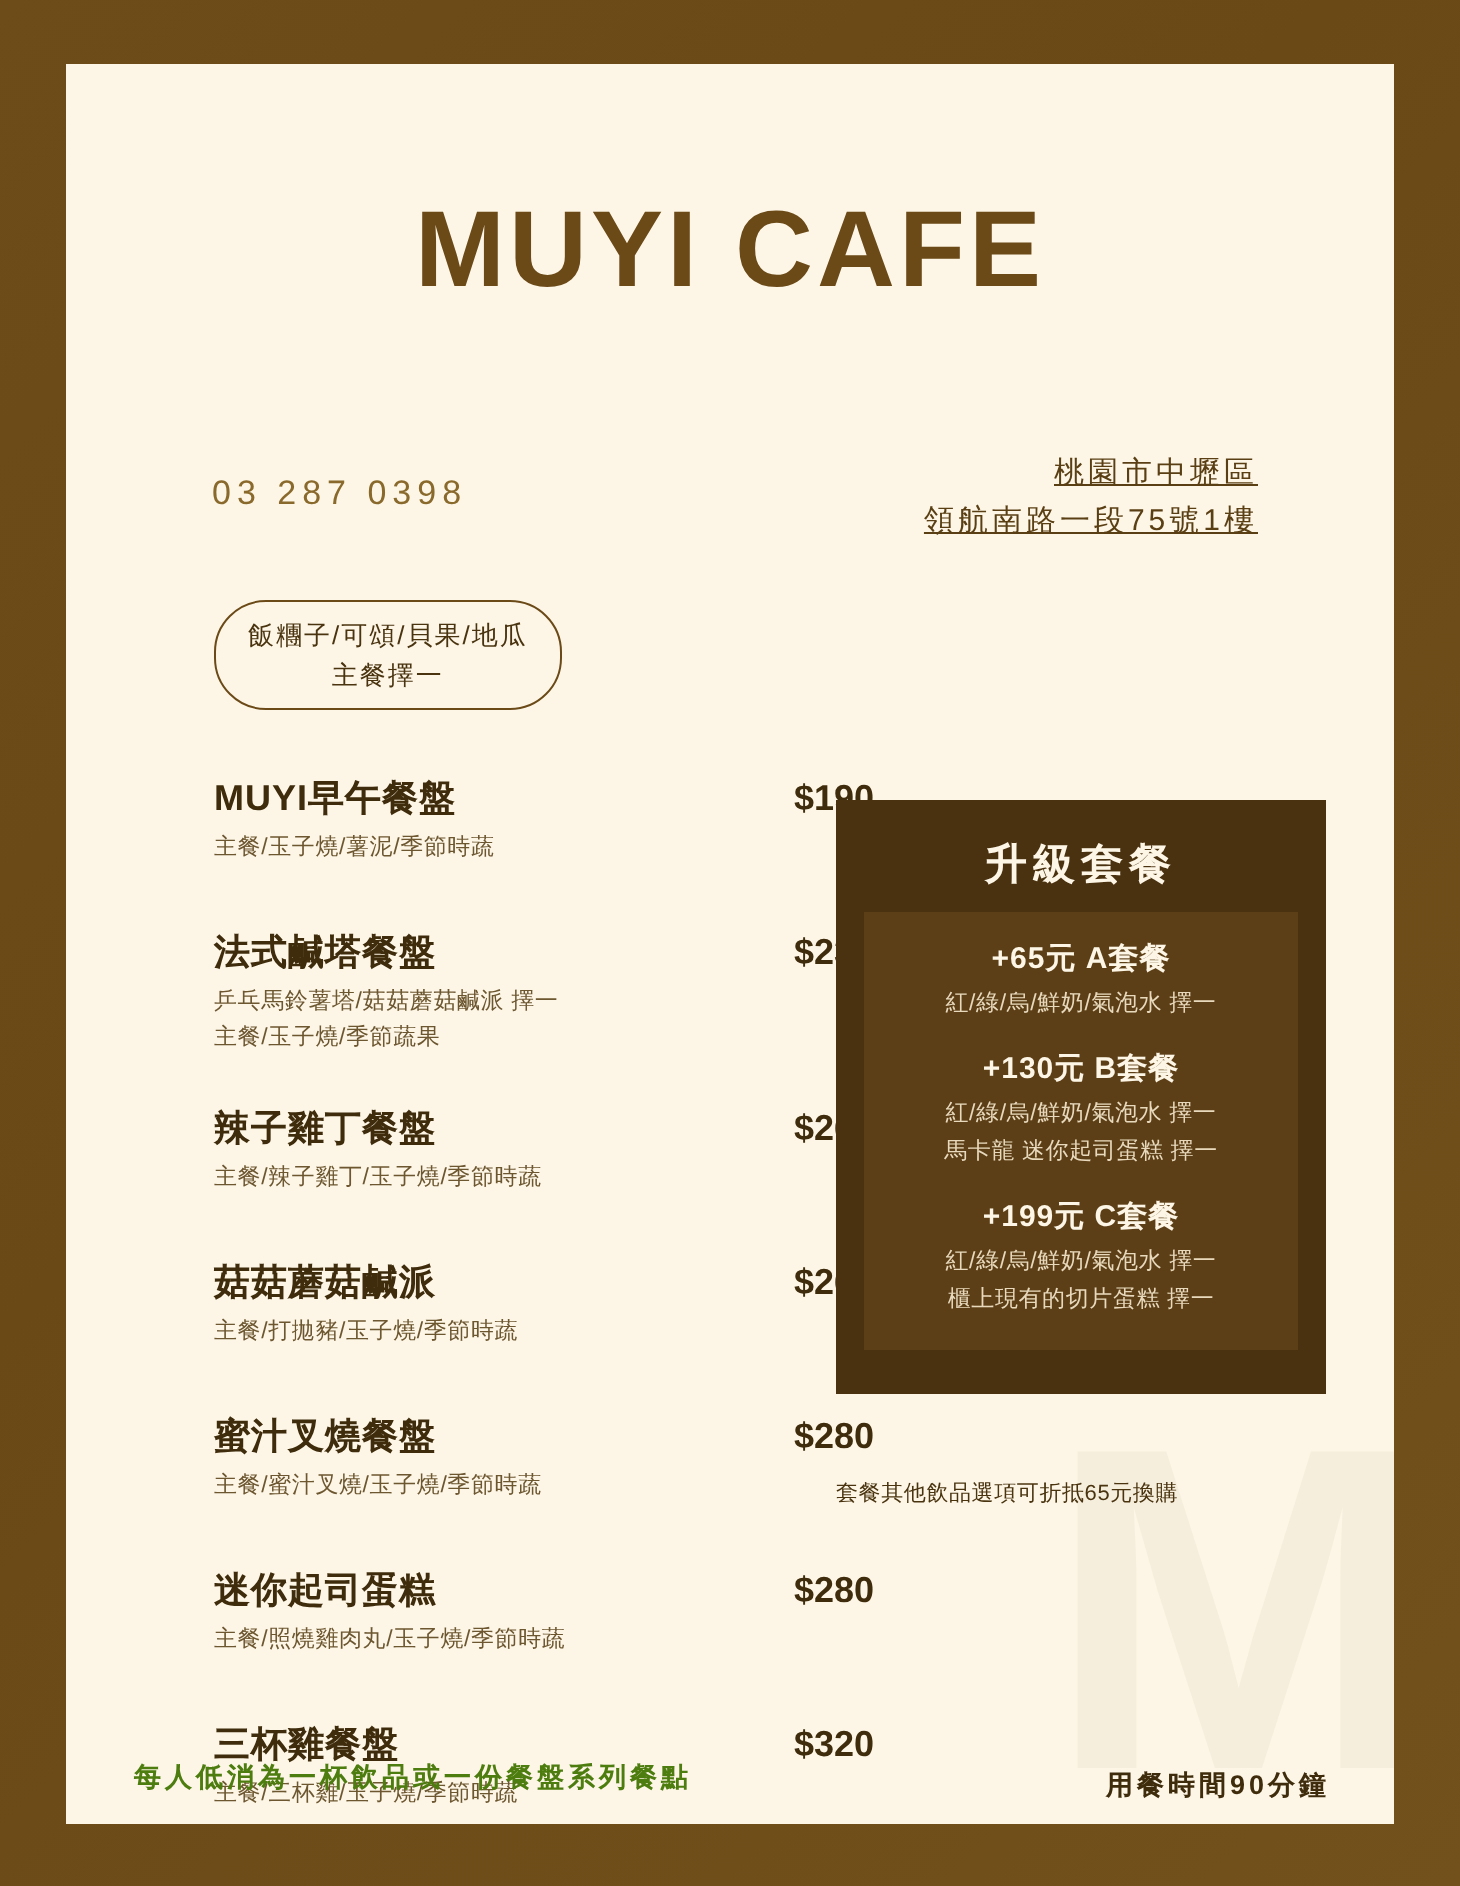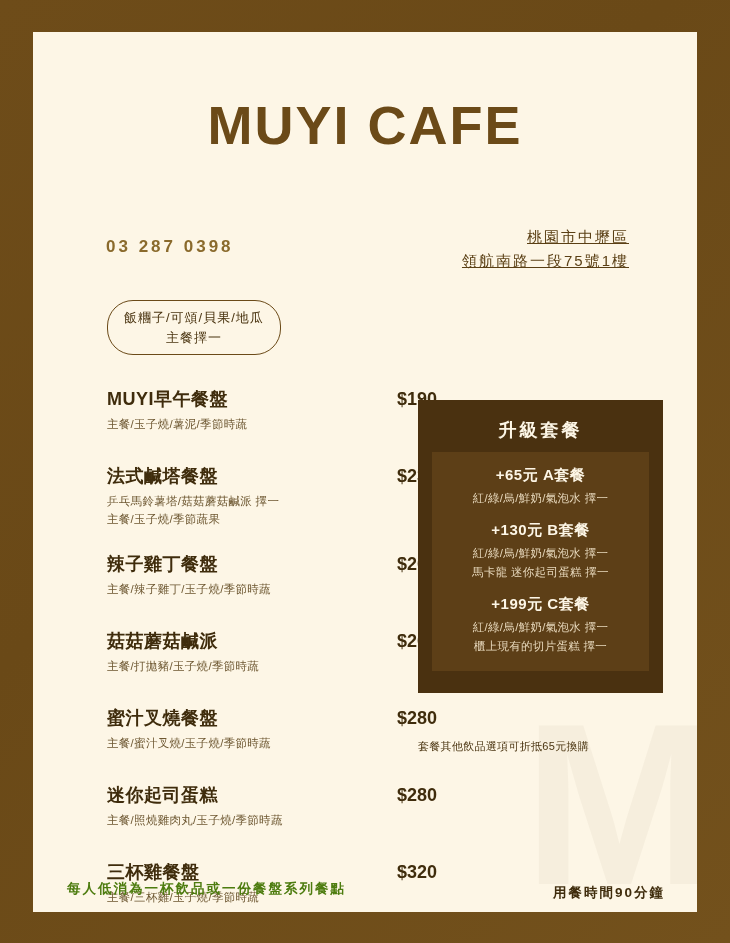--- a/index.html
+++ b/index.html
@@ -54,21 +54,21 @@
     font-size: 54px;
     font-weight: 800;
     letter-spacing: 2px;
     color: #6b4a18;
   }
   .phone {
     position: absolute;
     top: 205px;
     left: 73px;
     font-size: 17px;
-    font-weight: 700;
+    font-weight: 400;
     letter-spacing: 3px;
     color: #8a6a2c;
   }
   .address {
     position: absolute;
     top: 193px;
     right: 68px;
     text-align: right;
     font-size: 15px;
     letter-spacing: 2px;
@@ -137,21 +137,21 @@
     left: 385px;
     top: 368px;
     width: 245px;
     background: #4a3110;
     padding: 18px 14px 22px 14px;
     box-sizing: border-box;
     text-align: center;
   }
   .upgrade-title {
     color: #fdf6e6;
-    font-size: 18px;
+    font-size: 21px;
     font-weight: 700;
     letter-spacing: 3px;
     margin-bottom: 10px;
   }
   .upgrade-inner {
     background: #5d3f17;
     padding: 14px 8px 16px 8px;
   }
   .up-row { margin-bottom: 14px; }
   .up-row:last-child { margin-bottom: 0; }

